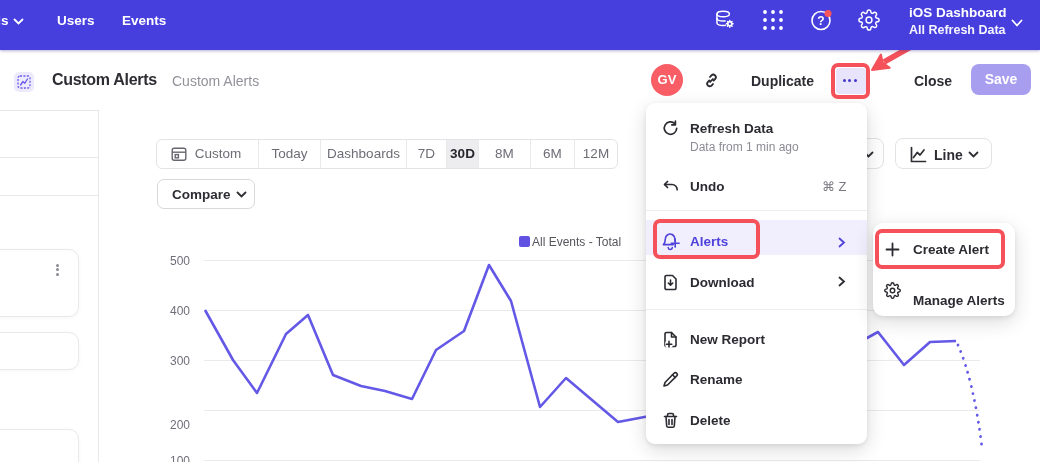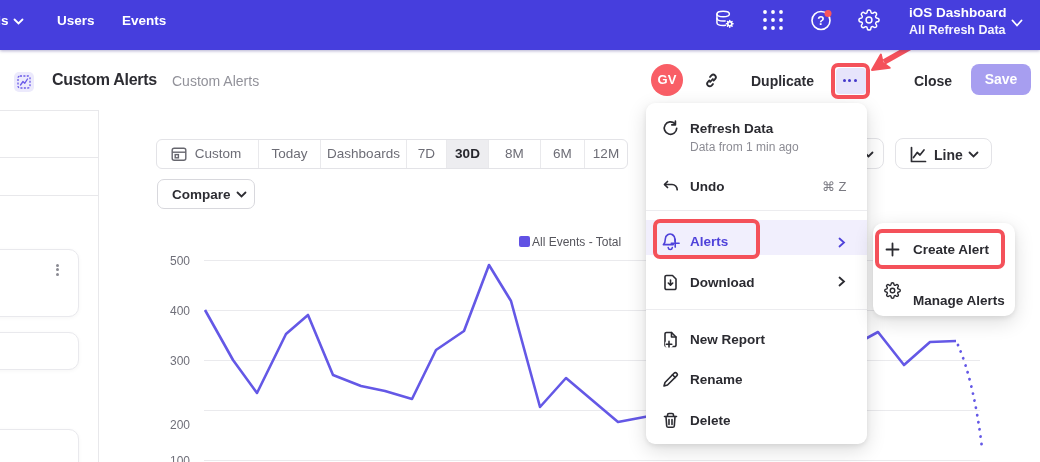--- a/index.html
+++ b/index.html
@@ -120,21 +120,21 @@
     </div>
   </div>
   <div class="scard" style="top:332px; height:38px;"></div>
   <div class="scard" style="top:429px; height:60px;"></div>
 
   <div id="seg">
     <div class="s" style="width:102px;"><span style="margin-left:21px;">Custom</span></div>
     <div class="s" style="width:62px;">Today</div>
     <div class="s" style="width:86px;">Dashboards</div>
     <div class="s" style="width:40px;">7D</div>
-    <div class="s sel" style="width:42px;">30D</div>
+    <div class="s sel" style="width:32px;">30D</div>
     <div class="s" style="width:52px;">8M</div>
     <div class="s" style="width:44px;">6M</div>
     <div class="s" style="width:42px;">12M</div>
   </div>
   <svg class="abs" style="left:170px; top:145px; z-index:5;" width="18" height="18" viewBox="0 0 18 18" fill="none" stroke="#66666e" stroke-width="1.4">
     <rect x="2.2" y="3.2" width="13.6" height="12" rx="2"></rect>
     <line x1="2.2" y1="7.2" x2="15.8" y2="7.2"></line>
     <rect x="5.2" y="9.6" width="3.2" height="3.2"></rect>
   </svg>
   <div id="cmp">

